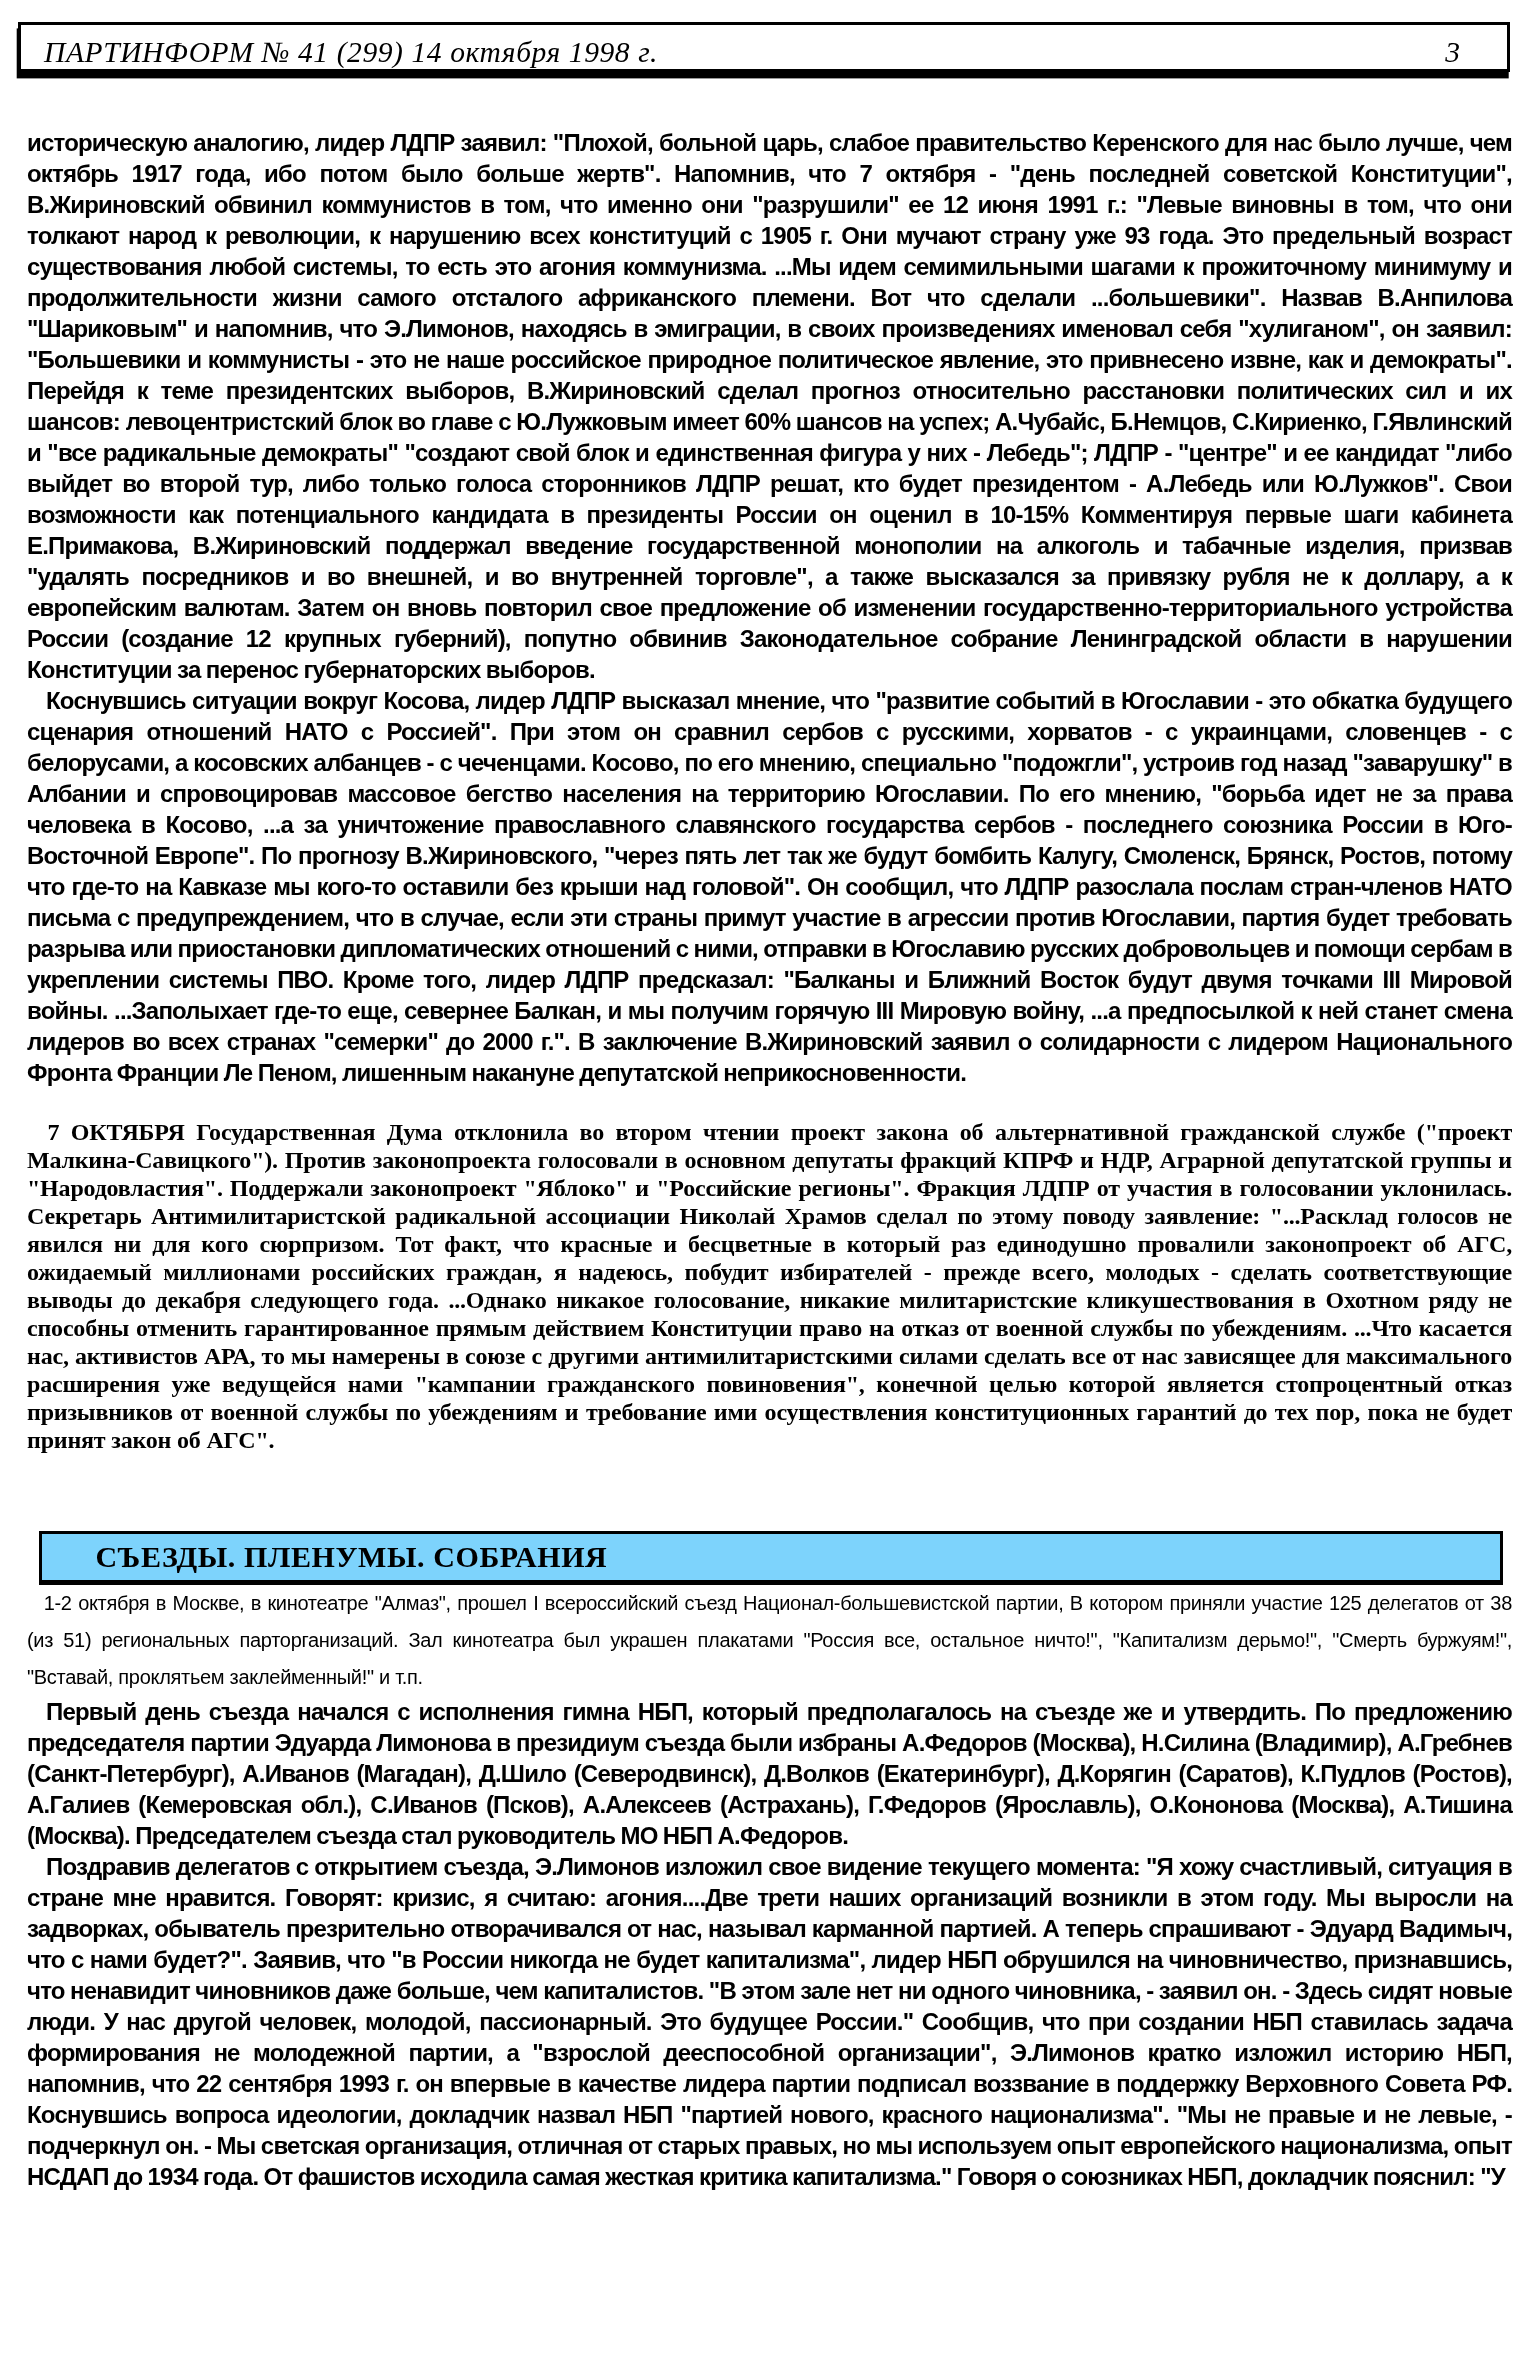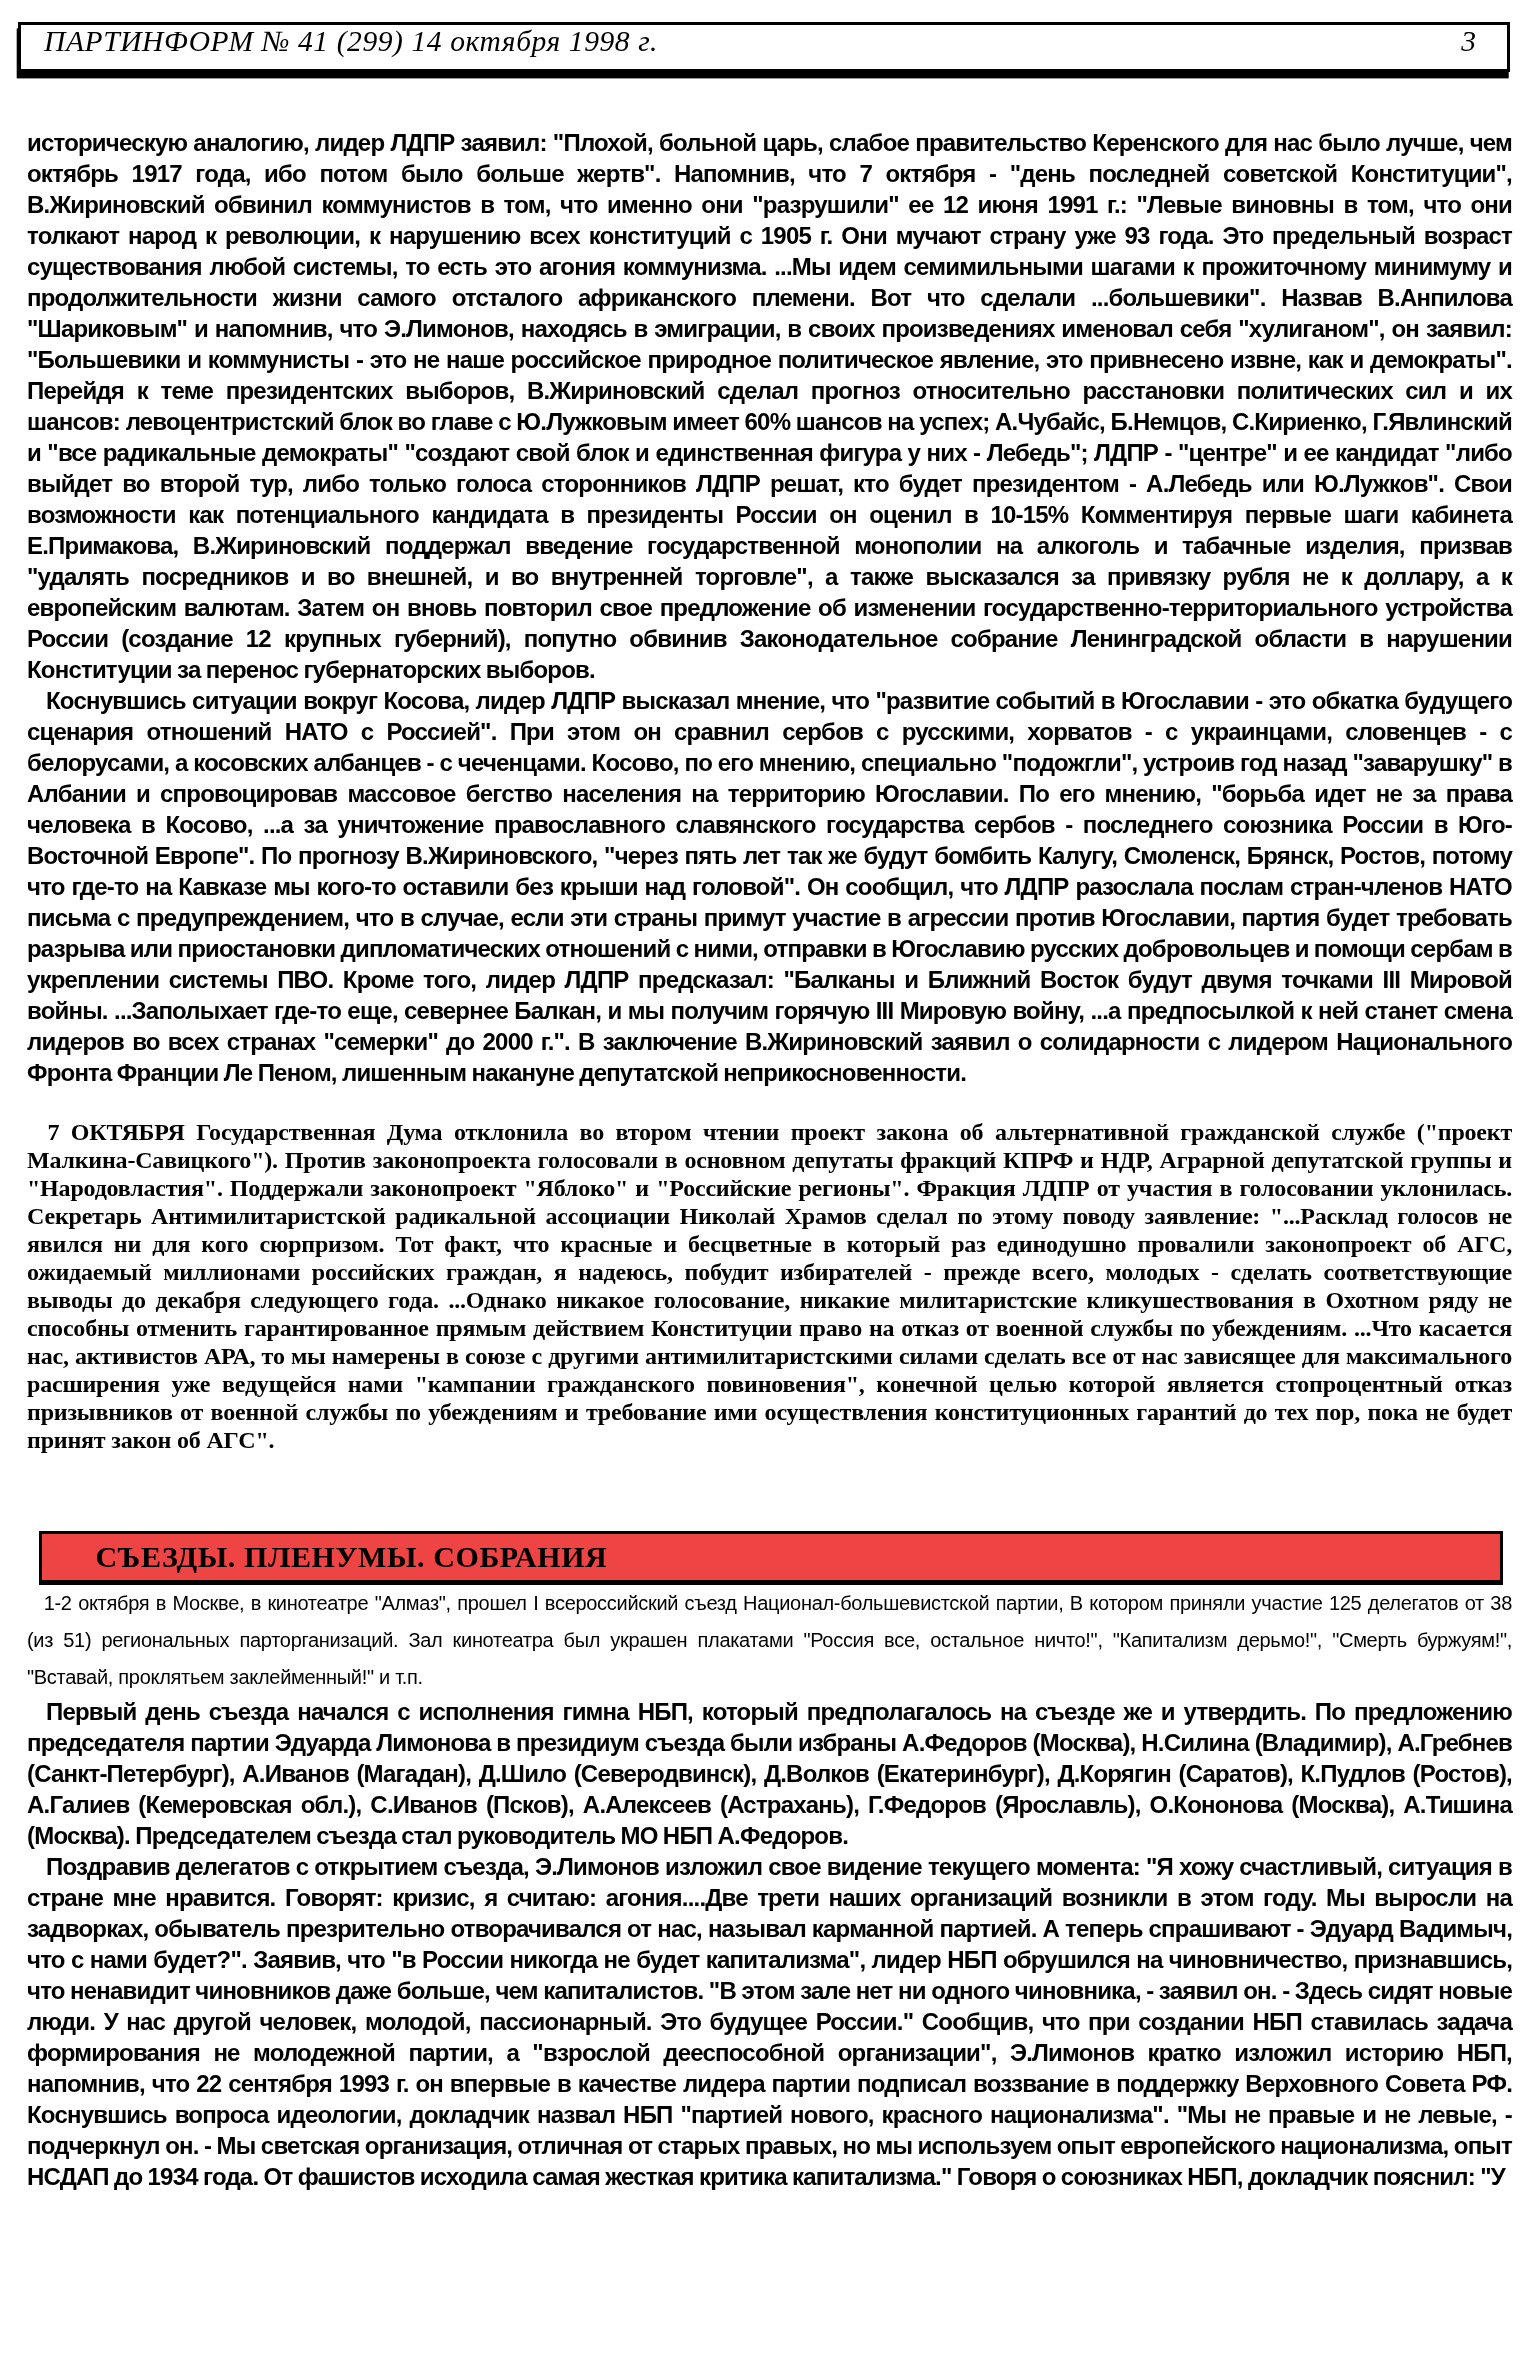--- a/index.html
+++ b/index.html
@@ -18,23 +18,23 @@
     position: absolute;
     left: 18px;
     top: 22px;
     width: 1492px;
     box-sizing: border-box;
     height: 50px;
     border: 3.2px solid #000;
     box-shadow: -1.3px 6.4px 0 0 #000;
     background: #fff;
     display: flex;
-    align-items: flex-start;
+    align-items: flex-end;
     justify-content: space-between;
-    padding: 0 31px 0 23px;
+    padding: 0 47px 0 23px;
     font-family: "Liberation Serif", serif;
   }
   .mast-title {
     font-style: italic;
     font-size: 29.5px;
     letter-spacing: 0.6px;
     white-space: nowrap;
   }
   .mast-page {
     font-size: 29.5px;
@@ -69,21 +69,21 @@
     letter-spacing: -0.2px;
     text-indent: 20.5px;
     margin-top: 29.5px !important;
   }
 
   
   .section-banner {
     margin-top: 77px;
     margin-left: 11.5px;
     margin-right: 9px;
-    background: #ef4444;
+    background: #7dd3fc;
     border: 3.2px solid #000;
     border-bottom-width: 5.1px;
     padding: 5.1px 13px 6.4px 54px;
     font-family: "Liberation Serif", serif;
     font-weight: 700;
     font-size: 30px;
     line-height: 35px;
     letter-spacing: 0.6px;
   }
 

